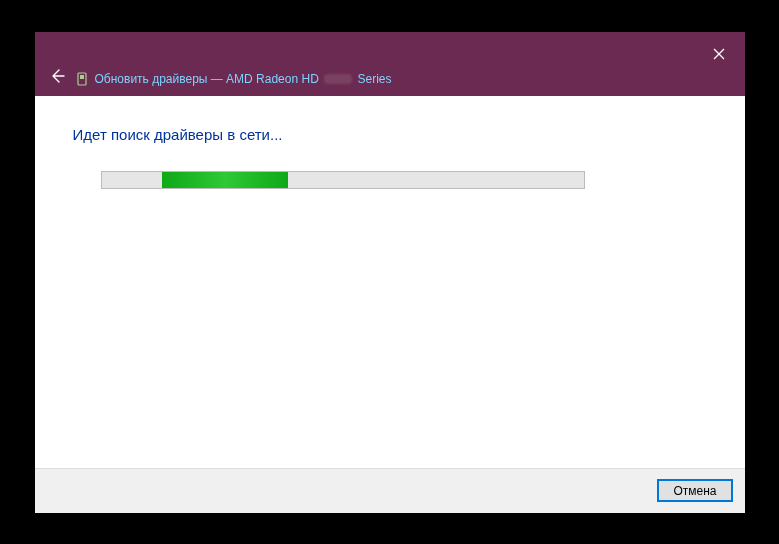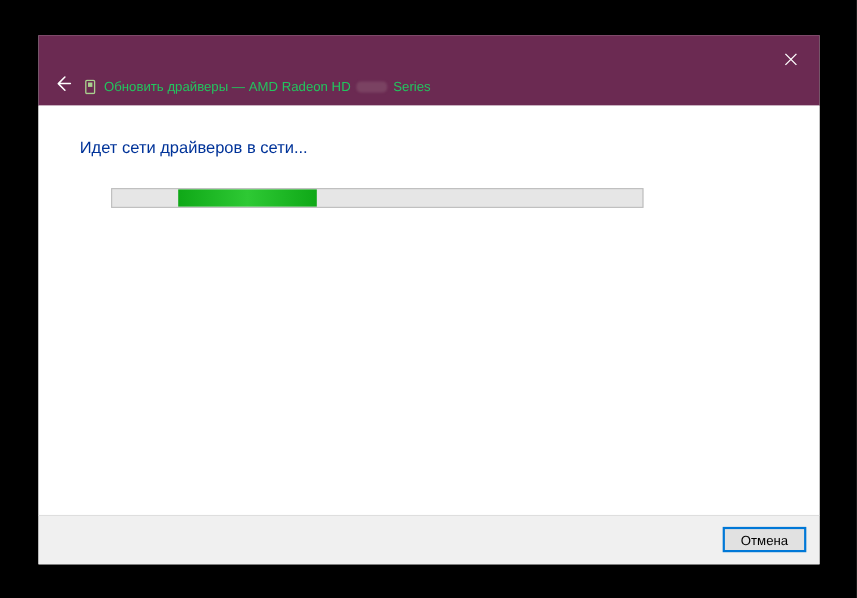--- a/index.html
+++ b/index.html
@@ -72,21 +72,21 @@
       align-items: center;
       justify-content: center;
     }
     .title-icon svg {
       width: 12px;
       height: 14px;
     }
     .title-text {
       margin-left: 6px;
       font-size: 12px;
-      color: #22c55e;
+      color: #7dd3fc;
       font-weight: 400;
     }
     .content {
       flex: 1;
       background: #fff;
       padding: 30px 38px;
       position: relative;
     }
     .heading {
       color: #003399;
@@ -155,21 +155,21 @@
       </svg>
     </div>
     <div class="title-text">
       <span>Обновить драйверы — AMD Radeon HD</span>
       <span style="display:inline-block;width:28px;height:10px;background:#7a4262;border-radius:4px;vertical-align:middle;margin:0 2px;filter:blur(1px);"></span>
       <span>Series</span>
     </div>
   </div>
 
   <div class="content">
-    <div class="heading">Идет сети драйверов в сети...</div>
+    <div class="heading">Идет поиск драйверы в сети...</div>
     <div class="progress-container">
       <div class="progress-fill"></div>
     </div>
   </div>
 
   <div class="footer">
     <button class="cancel-btn">Отмена</button>
   </div>
 </div>
 

